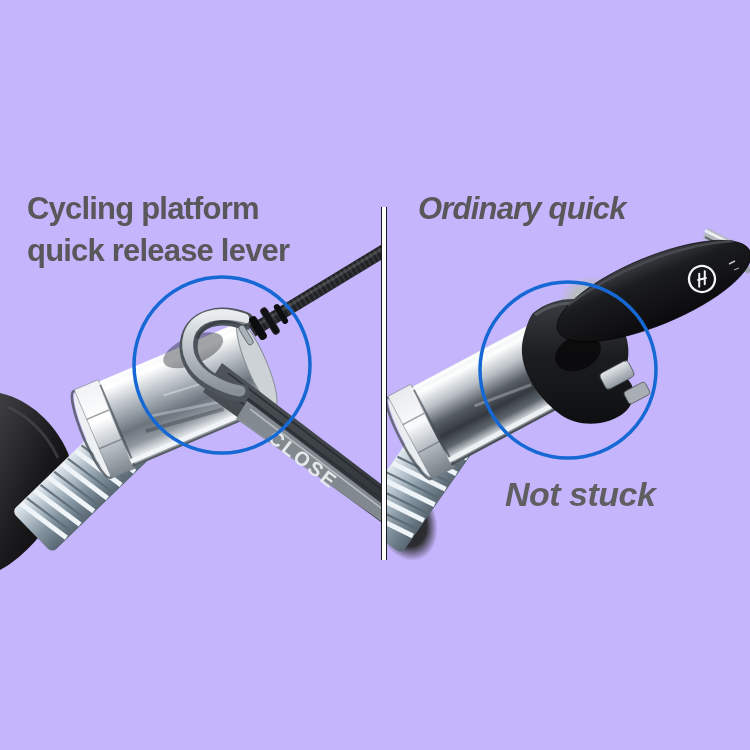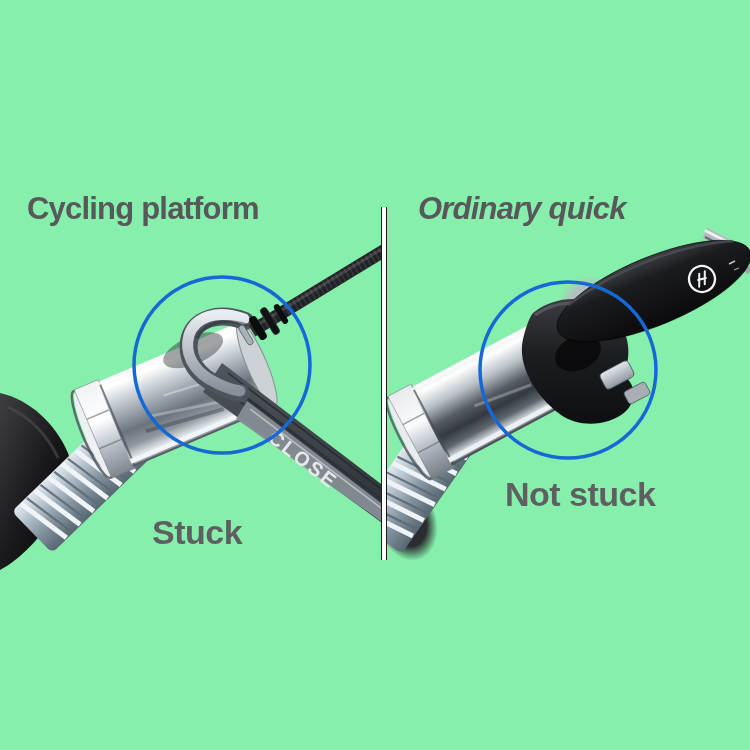--- a/index.html
+++ b/index.html
@@ -1,48 +1,49 @@
 <!DOCTYPE html>
 <html><head>
 <meta charset="utf-8">
 <style>
   html,body{margin:0;padding:0;background:#ffffff;}
   #canvas{
     position:relative;width:750px;height:750px;overflow:hidden;
-    background:#86efac;font-family:"Liberation Sans", sans-serif;
+    background:#c4b5fd;font-family:"Liberation Sans", sans-serif;
   }
   .title{
     position:absolute;font-size:31px;font-weight:700;letter-spacing:-0.8px;
     line-height:42px;color:#58585a;white-space:nowrap;
   }
   .title span{display:block;}
   #left-title{left:27px;top:188px;}
   #right-title{left:418px;top:188px;font-style:italic;}
   .caption{
     position:absolute;font-size:34px;font-weight:700;letter-spacing:-0.5px;
-    line-height:36px;color:#5f5f61;white-space:nowrap;
+    line-height:36px;color:#5f5f61;white-space:nowrap;font-style:italic;
   }
   #left-caption{left:152px;top:514px;}
   #right-caption{left:505px;top:476px;}
   #divider{
     position:absolute;left:381px;top:207px;width:6px;height:353px;
     box-sizing:border-box;background:#ffffff;
     border-left:1.8px solid #1a1a1a;border-right:1.8px solid #1a1a1a;
   }
   .photo{position:absolute;}
   #left-photo{left:0;top:225px;}
   #right-photo{left:385px;top:225px;}
 </style>
 </head>
 <body>
 
 <div id="canvas">
 
   <div class="title" id="left-title">
     <span>Cycling platform</span>
+    <span>quick release lever</span>
   </div>
 
   <div class="title" id="right-title">
     <span>Ordinary quick</span>
   </div>
 
   <svg class="photo" id="left-photo" width="385" height="345" viewBox="0 0 385 345">
     <defs>
       <linearGradient id="lgBarrelL" x1="0" y1="0" x2="0" y2="1">
         <stop offset="0" stop-color="#f5f7f8"></stop>
@@ -295,16 +296,15 @@
       </g>
       <line x1="344" y1="39" x2="350" y2="36" stroke="rgba(255,255,255,0.75)" stroke-width="1.5"></line>
       <line x1="349" y1="45" x2="354" y2="43" stroke="rgba(255,255,255,0.6)" stroke-width="1.2"></line>
     </g>
 
     <circle cx="183" cy="145" r="88" fill="none" stroke-width="3.5" stroke="#1669d4"></circle>
   </svg>
 
   <div id="divider"></div>
 
-  <div class="caption" id="left-caption">Stuck</div>
   <div class="caption" id="right-caption">Not stuck</div>
 
 </div>
 
 </body></html>

